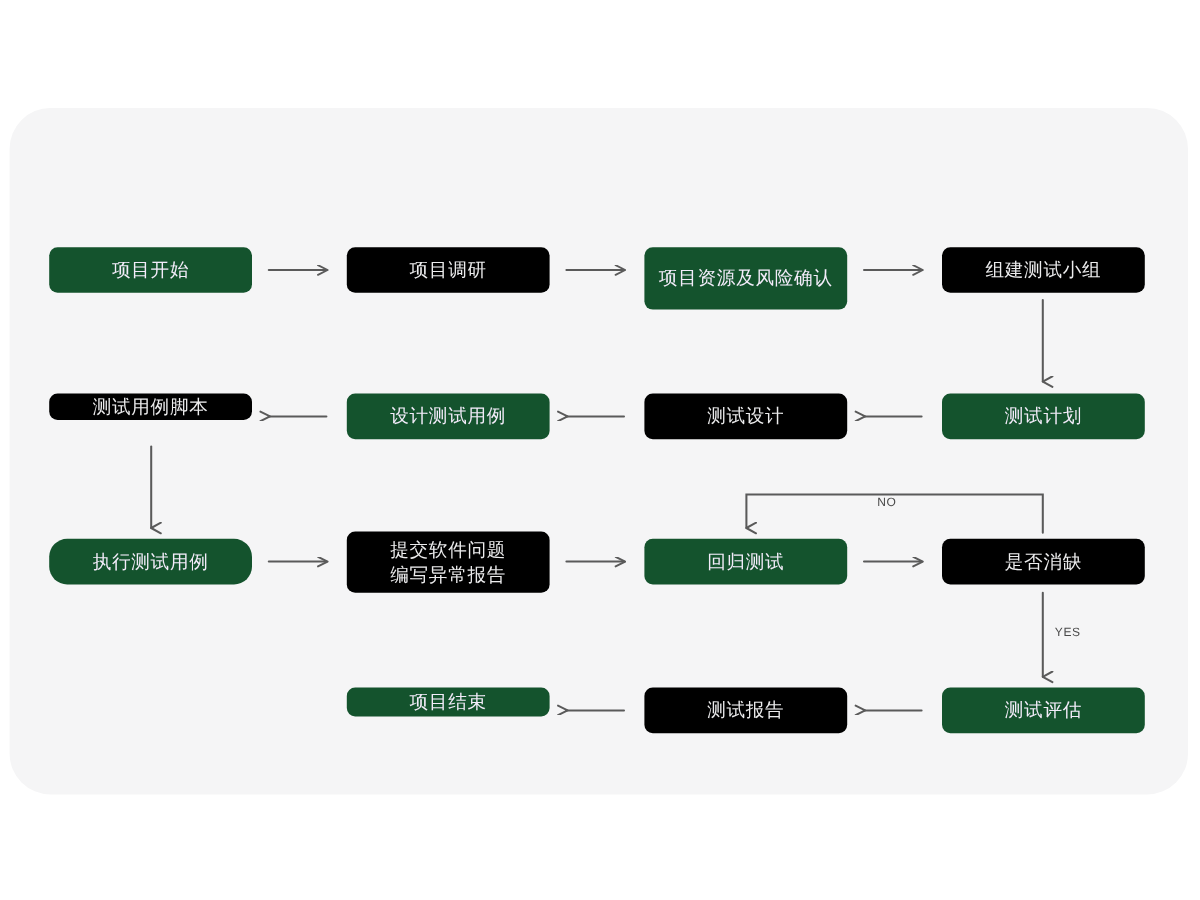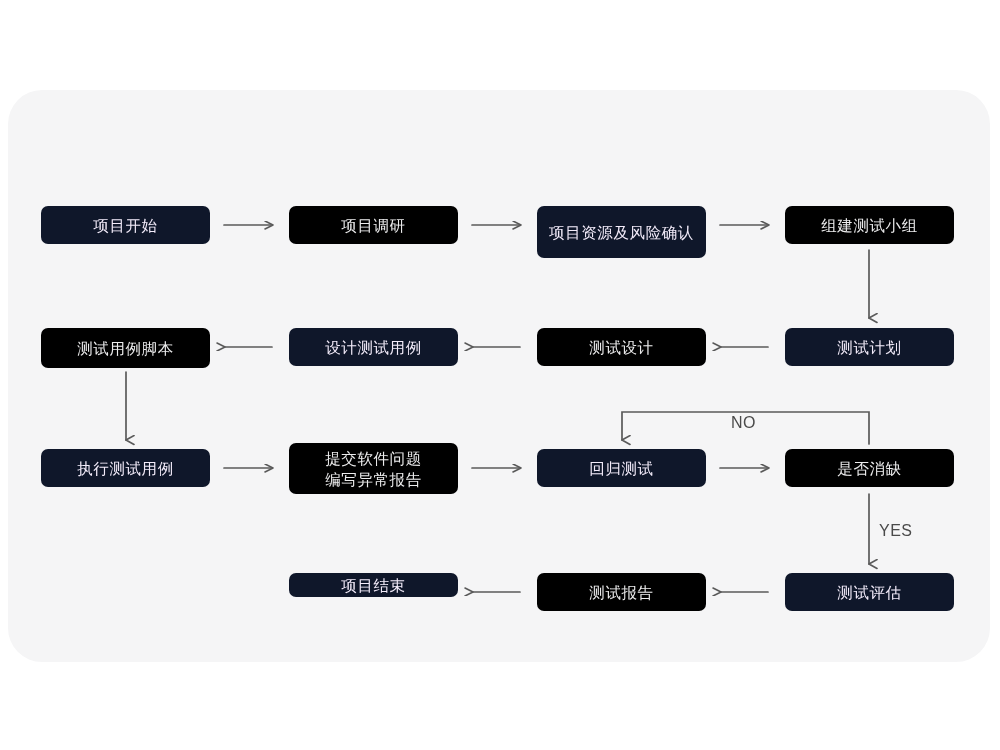--- a/index.html
+++ b/index.html
@@ -53,40 +53,40 @@
     justify-content: center;
     text-align: center;
     font-size: 15.5px;
     line-height: 21px;
     letter-spacing: 0.6px;
     box-sizing: border-box;
     padding: 0 6px;
     user-select: none;
   }
   .node.purple {
-    background: #0f172a;
+    background: #14532d;
     color: #f3ecfa;
   }
   .node.gray {
     background: #000000;
     color: #ececed;
   }
   .node .txt { white-space: pre-line; }
 
   
   #wires {
     position: absolute;
     left: 0; top: 0;
     width: 1000px; height: 750px;
     pointer-events: none;
   }
 
   .edge-label {
     position: absolute;
-    font-size: 16px;
+    font-size: 10px;
     color: #4a4a4a;
     letter-spacing: 0.5px;
   }
 </style>
 </head>
 <body>
 
 <div id="stage">
 
   <div class="card"></div>
@@ -144,37 +144,37 @@
   </div>
 
   <div class="node purple" style="left:537px; top:206px; width:169px; height:52px;justify-content:center;">
     <span class="txt">项目资源及风险确认</span>
   </div>
 
   <div class="node gray" style="left:785px; top:206px; width:169px; height:38px;">
     <span class="txt">组建测试小组</span>
   </div>
 
-  <div class="node gray" style="left:41px; top:328px; width:169px; height:40px;">
+  <div class="node gray" style="left:41px; top:328px; width:169px; height:22px;">
     <span class="txt">测试用例脚本</span>
   </div>
 
   <div class="node purple" style="left:289px; top:328px; width:169px; height:38px;">
     <span class="txt">设计测试用例</span>
   </div>
 
   <div class="node gray" style="left:537px; top:328px; width:169px; height:38px;">
     <span class="txt">测试设计</span>
   </div>
 
   <div class="node purple" style="left:785px; top:328px; width:169px; height:38px;">
     <span class="txt">测试计划</span>
   </div>
 
-  <div class="node purple" style="left:41px; top:449px; width:169px; height:38px;">
+  <div class="node purple" style="left:41px; top:449px; width:169px; height:38px;border-radius:15px;">
     <span class="txt">执行测试用例</span>
   </div>
 
   <div class="node gray" style="left:289px; top:443px; width:169px; height:51px;">
     <span class="txt">提交软件问题
 编写异常报告</span>
   </div>
 
   <div class="node purple" style="left:537px; top:449px; width:169px; height:38px;">
     <span class="txt">回归测试</span>

